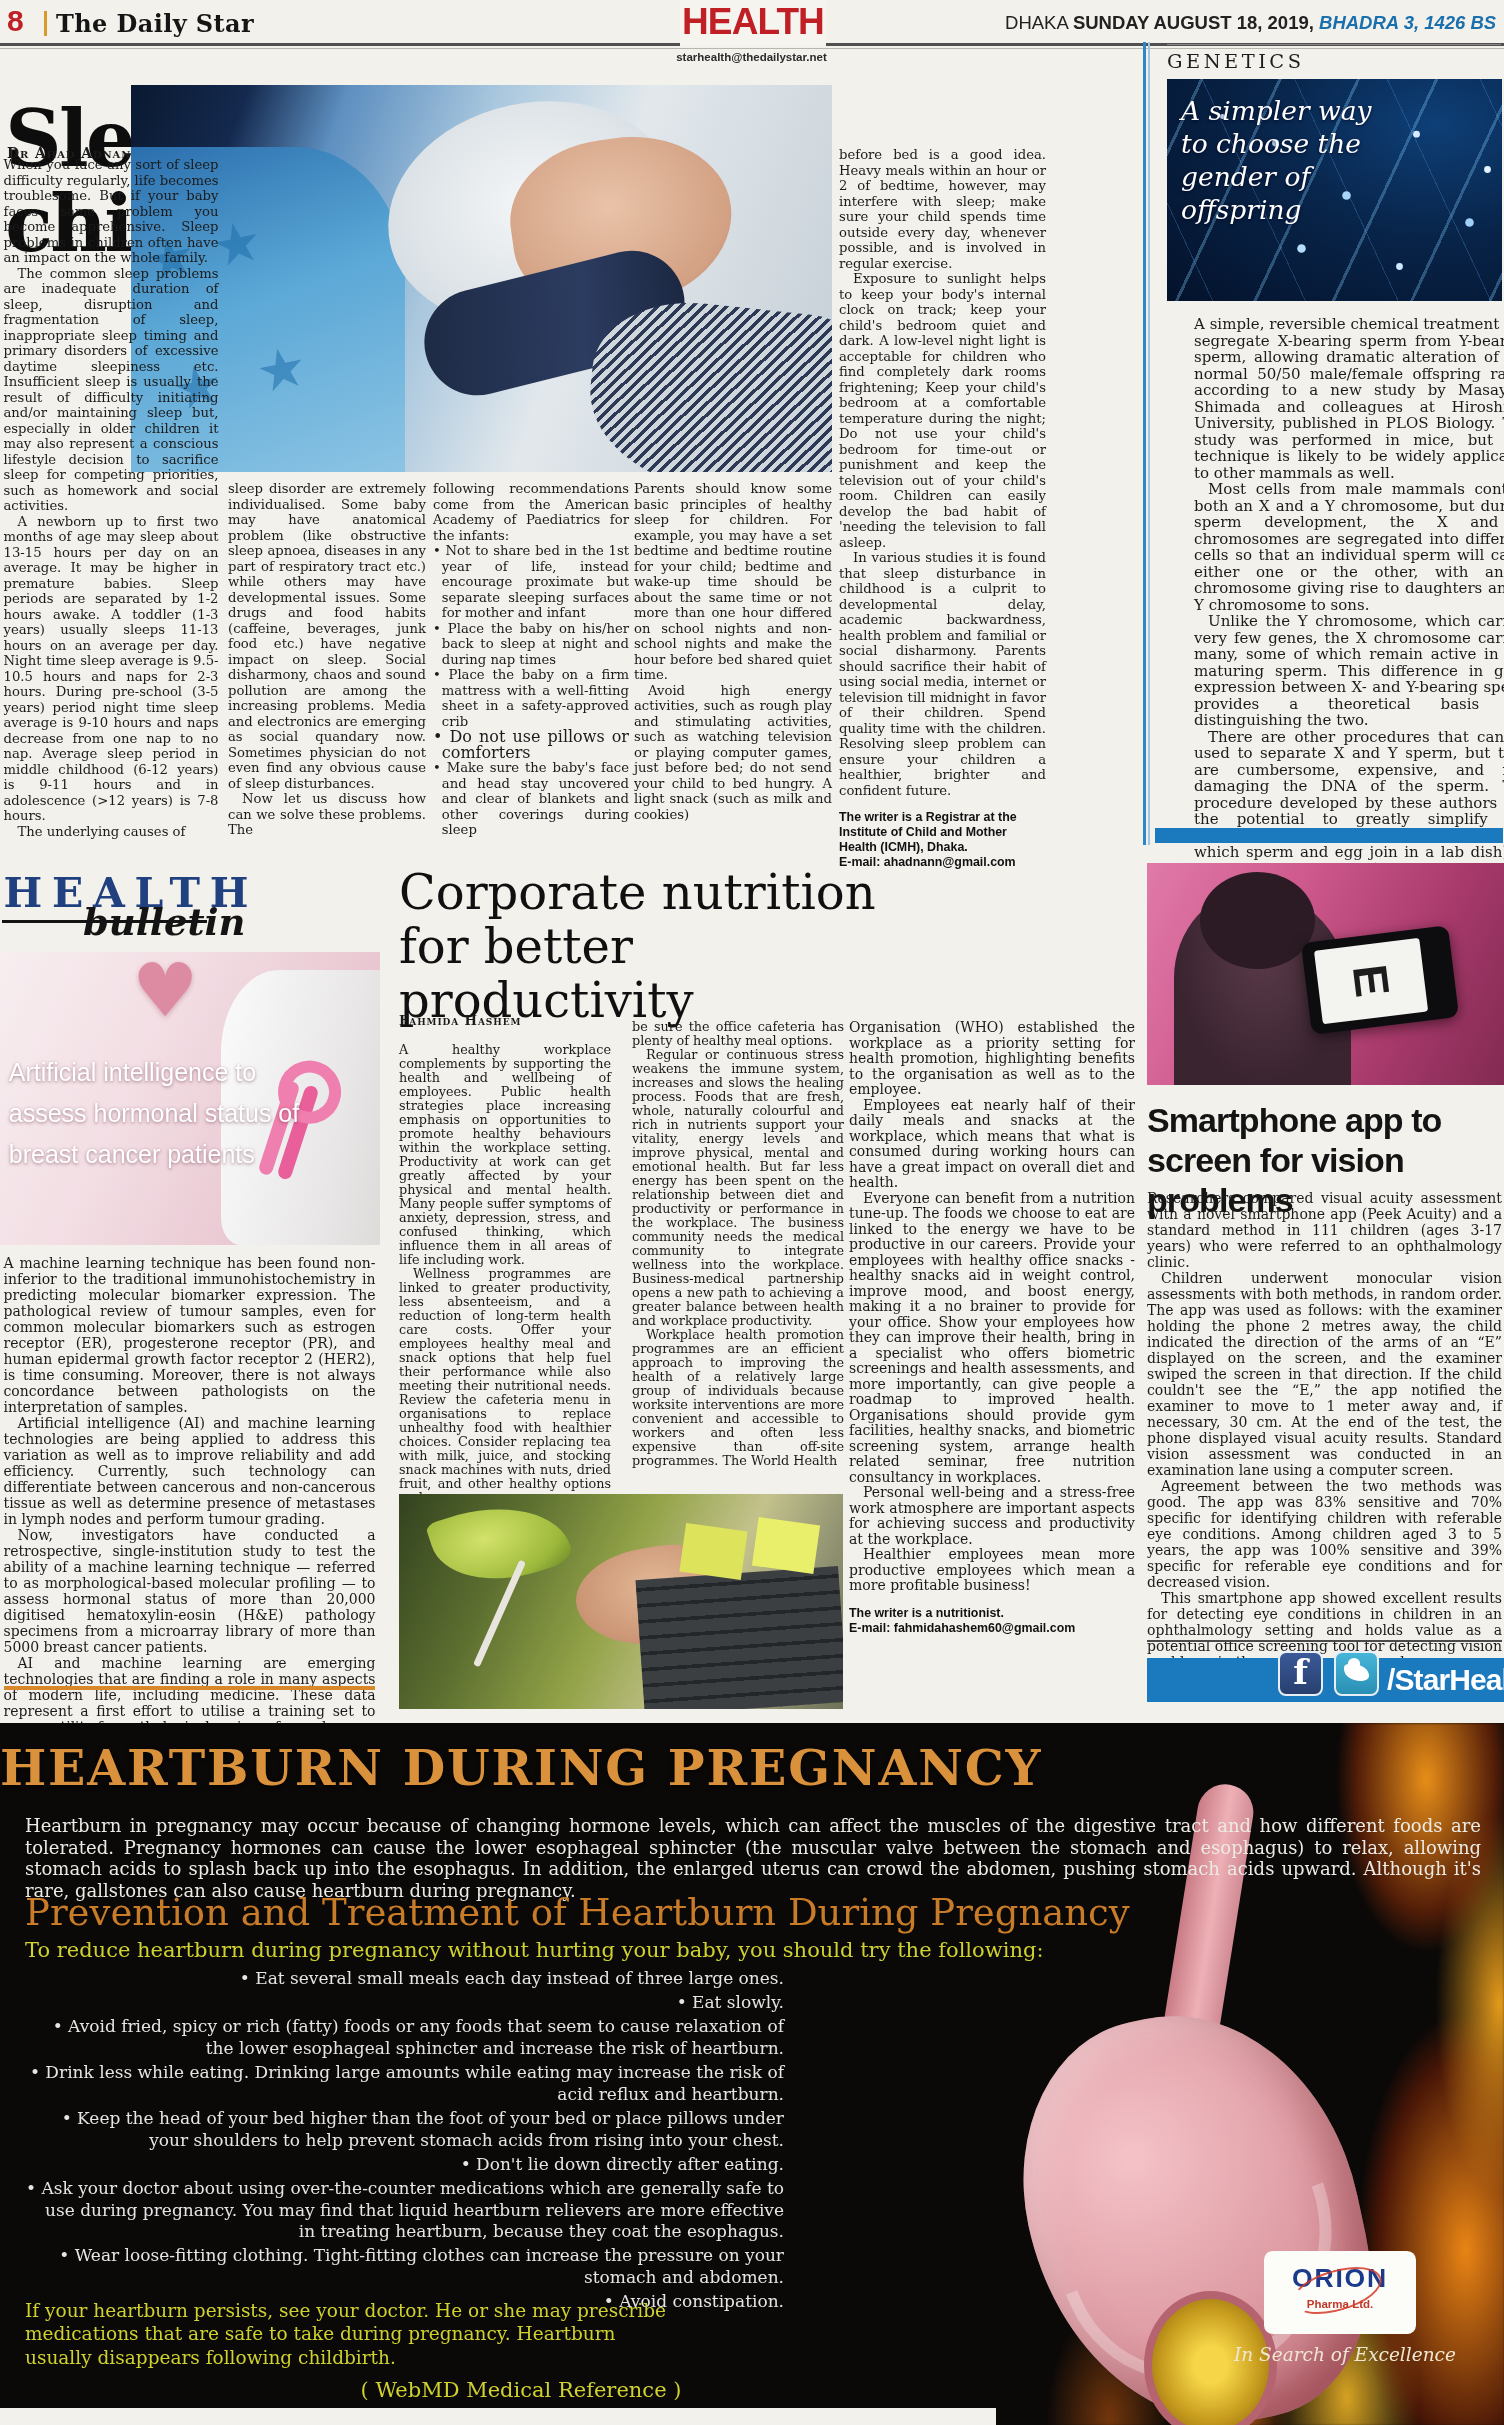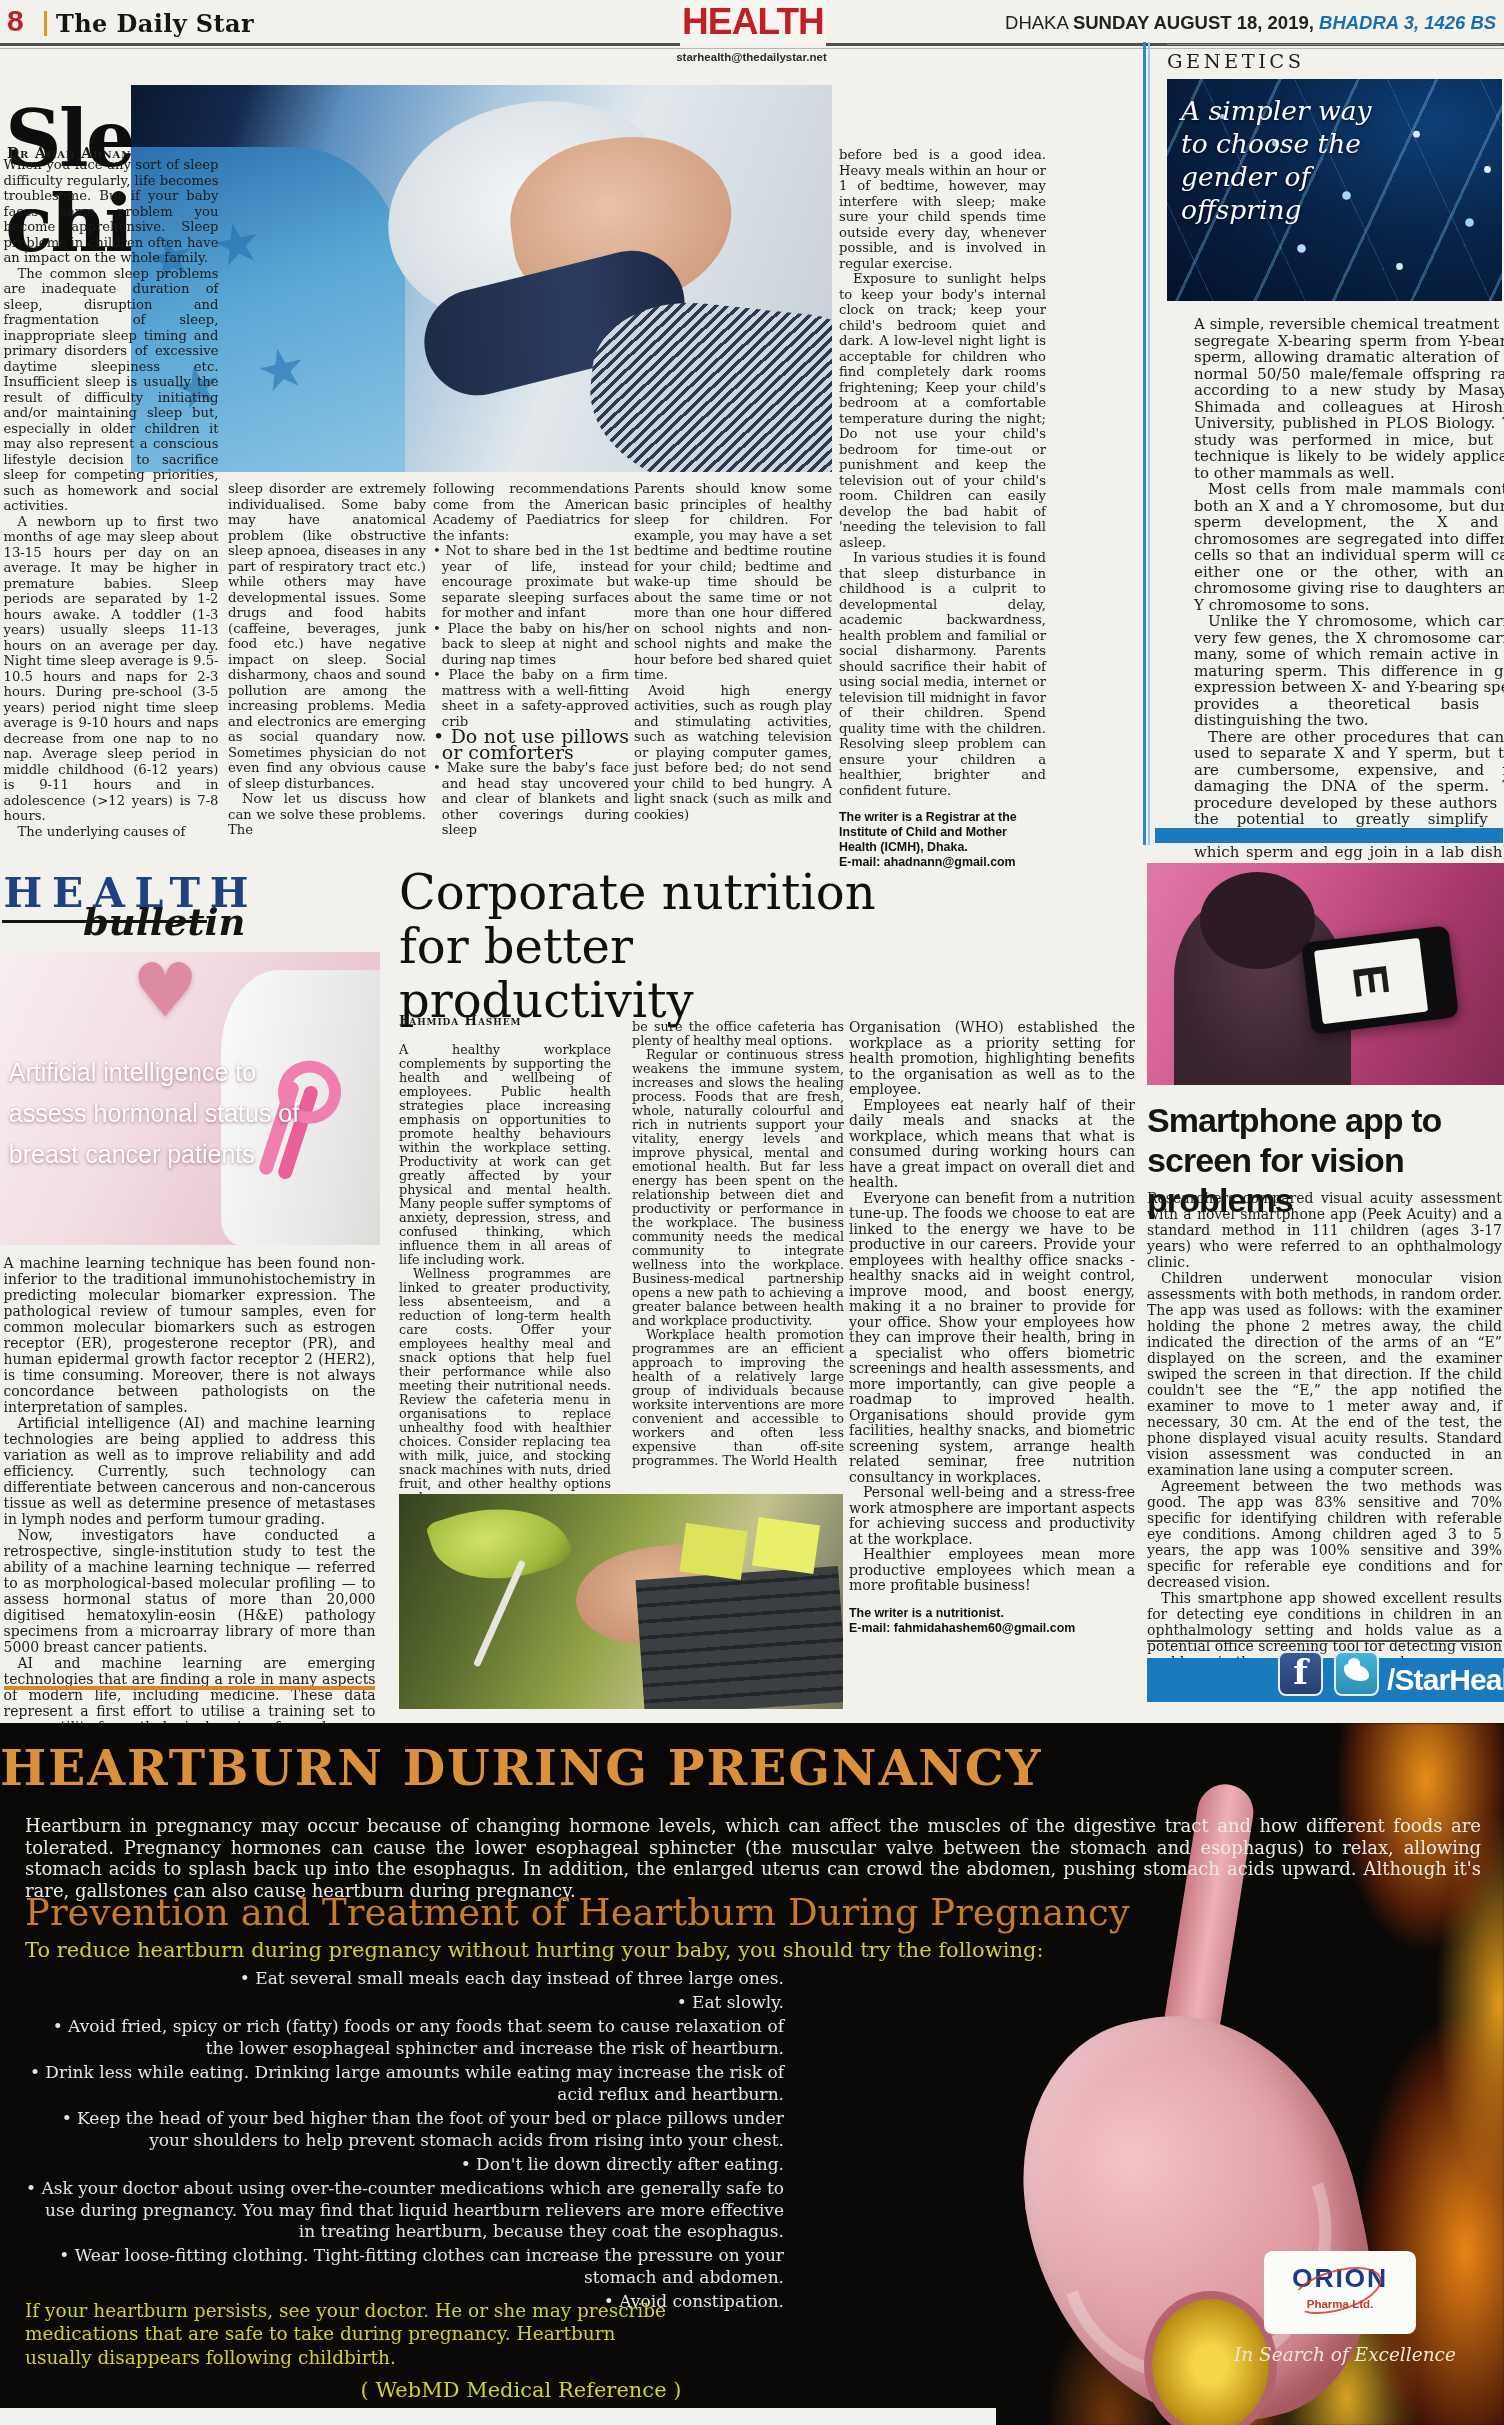--- a/index.html
+++ b/index.html
@@ -205,29 +205,29 @@
   </div>
   <div class="abs col sleep-col c2">
     <p>sleep disorder are extremely individualised. Some baby may have anatomical problem (like obstructive sleep apnoea, diseases in any part of respiratory tract etc.) while others may have developmental issues. Some drugs and food habits (caffeine, beverages, junk food etc.) have negative impact on sleep. Social disharmony, chaos and sound pollution are among the increasing problems. Media and electronics are emerging as social quandary now. Sometimes physician do not even find any obvious cause of sleep disturbances.</p>
     <p class="ind">Now let us discuss how can we solve these problems. The</p>
   </div>
   <div class="abs col sleep-col c3">
     <p>following recommendations come from the American Academy of Paediatrics for the infants:</p>
     <p class="bullet-p" style="font-size:13.2px;line-height:15.5px;">•  Not to share bed in the 1st year of life, instead encourage proximate but separate sleeping surfaces for mother and infant</p>
     <p class="bullet-p" style="font-size:13.2px;line-height:15.5px;">•  Place the baby on his/her back to sleep at night and during nap times</p>
     <p class="bullet-p" style="font-size:13.2px;line-height:15.5px;">•  Place the baby on a firm mattress with a well-fitting sheet in a safety-approved crib</p>
-    <p class="bullet-p" style="font-size:19px;line-height:15.5px;">•  Do not use pillows or comforters</p>
+    <p class="bullet-p" style="font-size:16px;line-height:15.5px;">•  Do not use pillows or comforters</p>
     <p class="bullet-p" style="font-size:13.2px;line-height:15.5px;">•  Make sure the baby's face and head stay uncovered and clear of blankets and other coverings during sleep</p>
   </div>
   <div class="abs col sleep-col c4">
     <p>Parents should know some basic principles of healthy sleep for children. For example, you may have a set bedtime and bedtime routine for your child; bedtime and wake-up time should be about the same time or not more than one hour differed on school nights and non-school nights and make the hour before bed shared quiet time.</p>
     <p class="ind">Avoid high energy activities, such as rough play and stimulating activities, such as watching television or playing computer games, just before bed; do not send your child to bed hungry. A light snack (such as milk and cookies)</p>
   </div>
   <div class="abs col sleep-col c5">
-    <p>before bed is a good idea. Heavy meals within an hour or 1 of bedtime, however, may interfere with sleep; make sure your child spends time outside every day, whenever possible, and is involved in regular exercise.</p>
+    <p>before bed is a good idea. Heavy meals within an hour or 2 of bedtime, however, may interfere with sleep; make sure your child spends time outside every day, whenever possible, and is involved in regular exercise.</p>
     <p class="ind">Exposure to sunlight helps to keep your body's internal clock on track; keep your child's bedroom quiet and dark. A low-level night light is acceptable for children who find completely dark rooms frightening; Keep your child's bedroom at a comfortable temperature during the night; Do not use your child's bedroom for time-out or punishment and keep the television out of your child's room. Children can easily develop the bad habit of 'needing the television to fall asleep.</p>
     <p class="ind">In various studies it is found that sleep disturbance in childhood is a culprit to developmental delay, academic backwardness, health problem and familial or social disharmony. Parents should sacrifice their habit of using social media, internet or television till midnight in favor of their children. Spend quality time with the children. Resolving sleep problem can ensure your children a healthier, brighter and confident future.</p>
     <div class="credit">
       <div>The writer is a Registrar at the Institute of Child and Mother Health (ICMH), Dhaka.</div>
       <div>E-mail: ahadnann@gmail.com</div>
     </div>
   </div>
 
   <div class="abs gen-vline1"></div>
   <div class="abs gen-vline2"></div>

